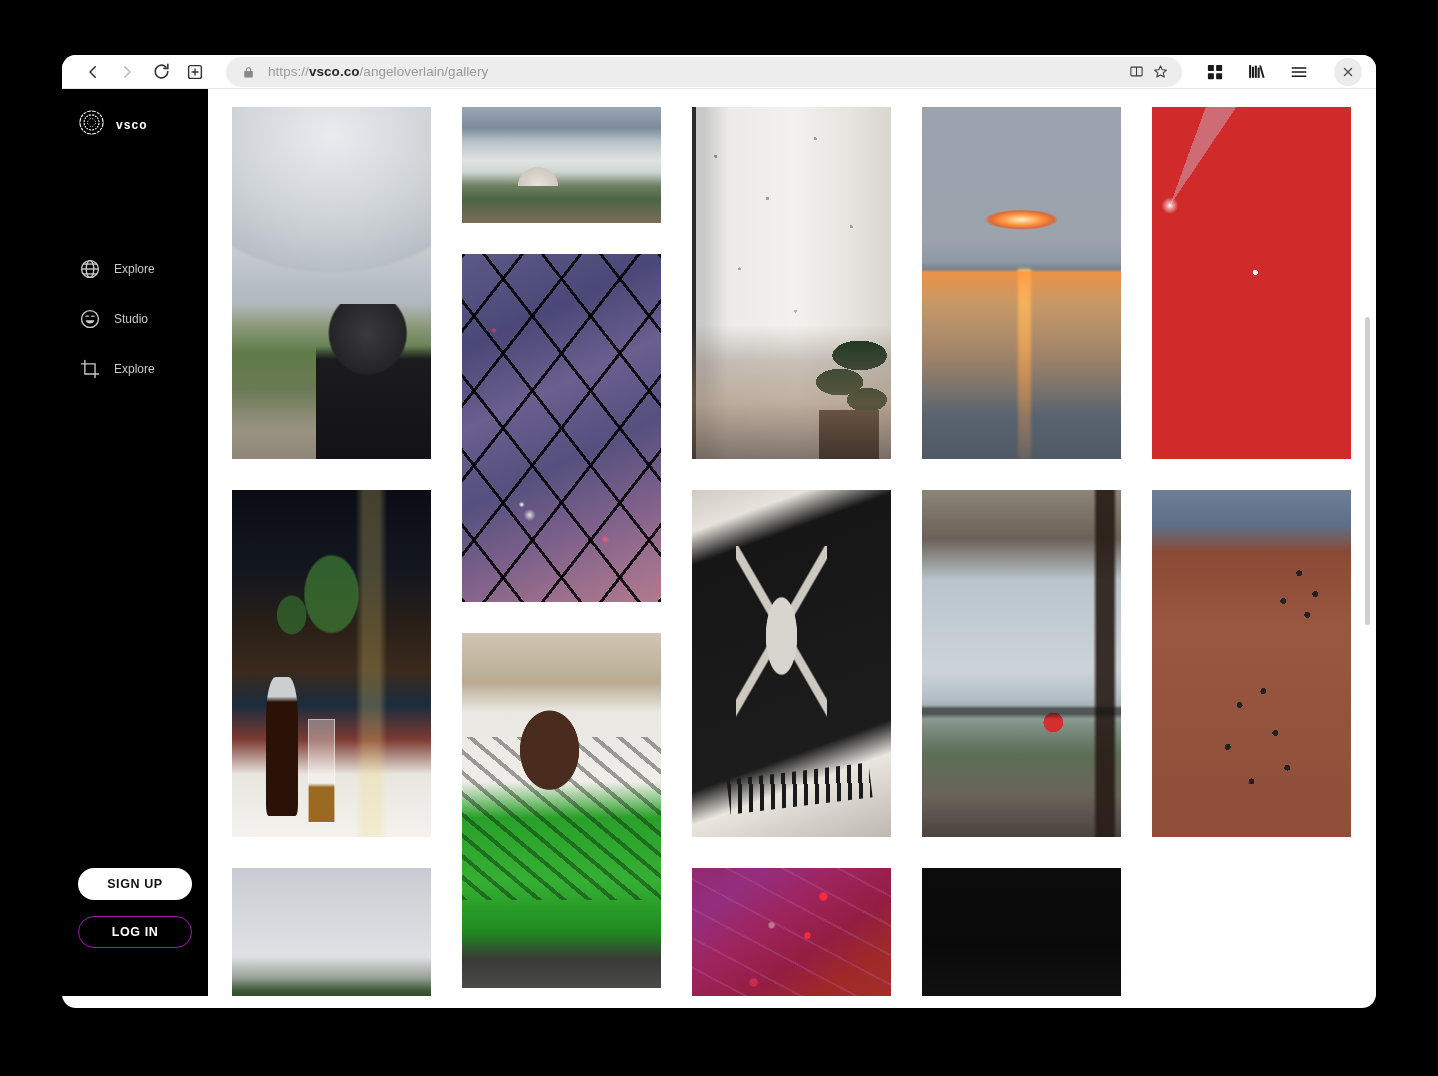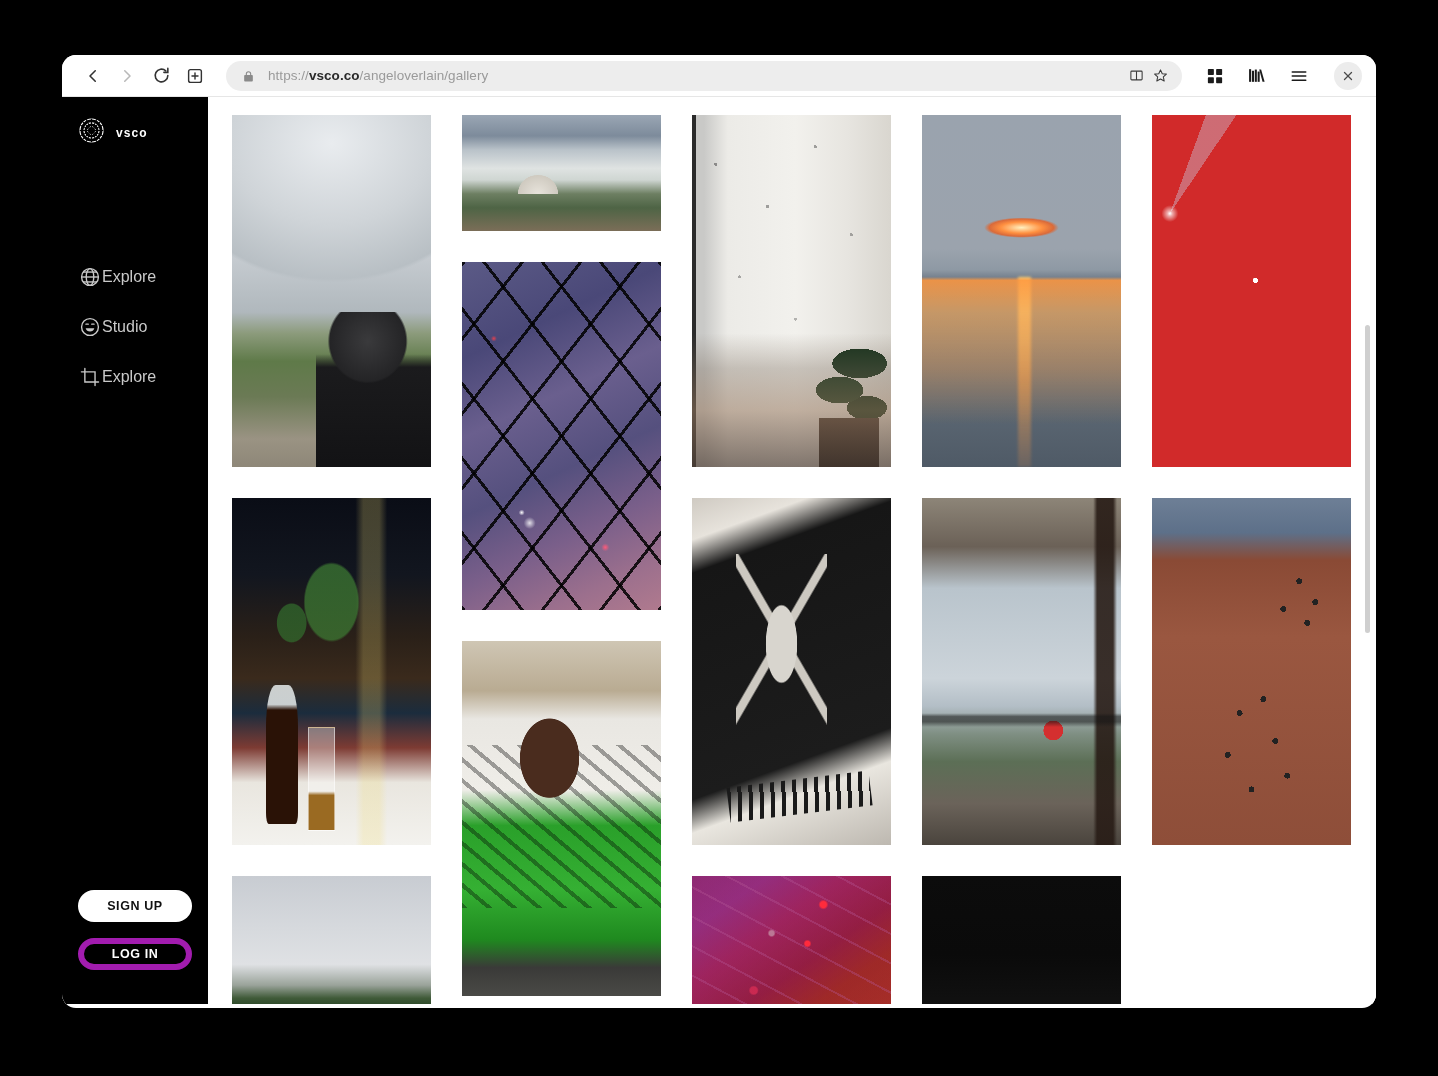--- a/index.html
+++ b/index.html
@@ -16,21 +16,21 @@
     left: 62px; top: 55px;
     width: 1314px; height: 953px;
     border-radius: 14px;
     overflow: hidden;
     background: #fff;
   }
 
   
   #toolbar {
     position: relative;
-    height: 42px;
+    height: 34px;
     background: #ffffff;
     display: flex;
     align-items: center;
     padding: 0 14px;
     border-bottom: 1px solid #e6e6e6;
   }
   .nav-btn {
     width: 34px; height: 34px;
     display: flex; align-items: center; justify-content: center;
     border-radius: 6px;
@@ -86,31 +86,31 @@
   #brand { display: flex; align-items: center; padding: 20px 0 0 16px; text-align: right; }
   #brand-label { font-size: 12px; letter-spacing: 1.1px; font-weight: 700; margin-left: 11px; color:#fff; }
 
   #nav { margin-top: 104px; }
   .nav-item {
     display: flex; align-items: center;
     padding: 13px 0 13px 16px;
     cursor: pointer;
   }
   .nav-item .nav-icon { width: 24px; height: 24px; flex: none; display:flex; align-items:center; justify-content:center; }
-  .nav-item .nav-label { margin-left: 0; font-size: 16px; color: #c9c9c9; }
-
-  #auth { position: absolute; left: 16px; bottom: 34px; width: 114px; }
+  .nav-item .nav-label { margin-left: 12px; font-size: 12px; color: #c9c9c9; }
+
+  #auth { position: absolute; left: 16px; bottom: 48px; width: 114px; }
   .pill {
     display: flex; align-items: center; justify-content: center;
     height: 32px; border-radius: 16px;
     font-size: 12.5px; font-weight: 700; letter-spacing: .6px;
     cursor: pointer;
   }
   #signup-button { background: #fff; color: #111; }
-  #login-button { background: transparent; color: #fff; border: 6px solid #a21caf; margin-top: 16px; }
+  #login-button { background: transparent; color: #fff; border: 1px solid #a21caf; margin-top: 16px; }
 
   
   #gallery-scroll {
     flex: 1; position: relative; background: #fff;
     overflow: hidden;
   }
   #gallery {
     padding: 18px 16px 0 24px;
     display: flex;
     gap: 31px;

